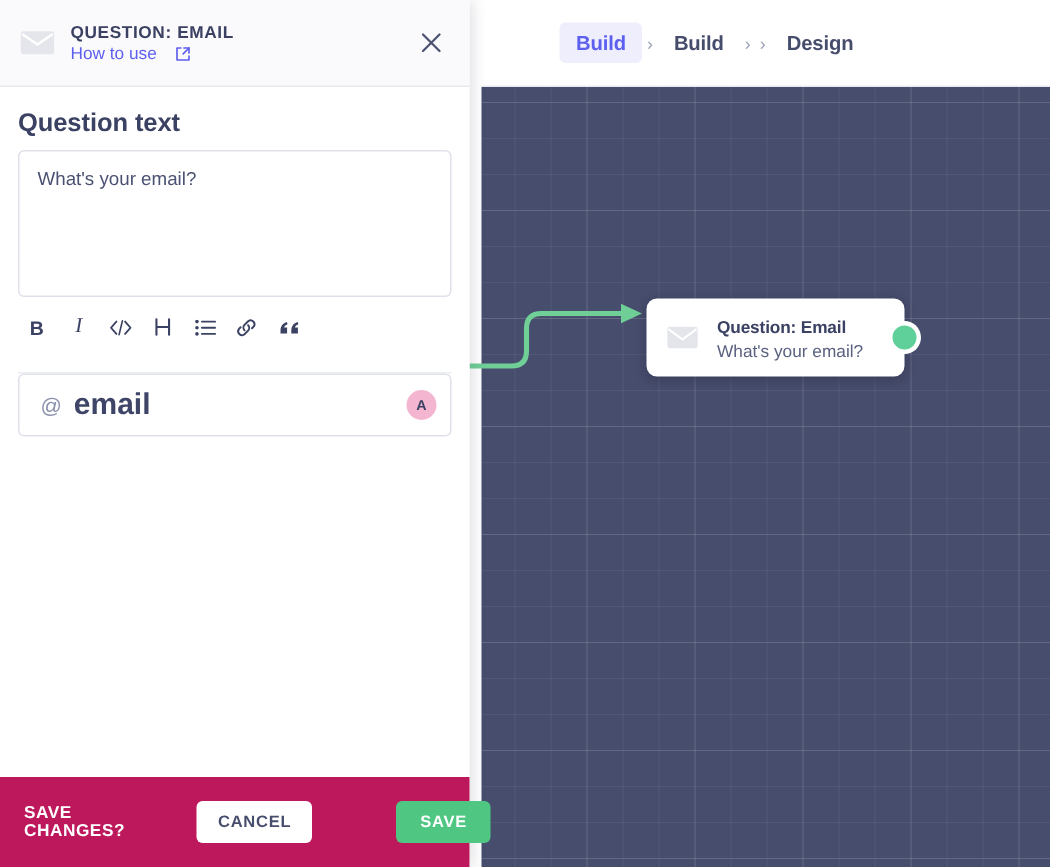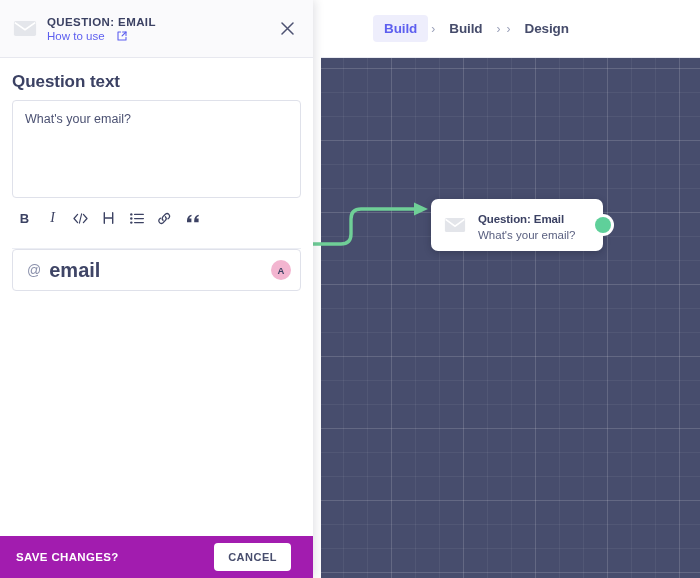--- a/index.html
+++ b/index.html
@@ -311,22 +311,22 @@
     font-size: 9.5px;
     font-weight: bold;
     display: flex;
     align-items: center;
     justify-content: center;
   }
 
   
   .save-bar {
     flex: 0 0 auto;
-    height: 42px;
-    background: #a21caf;
+    height: 60px;
+    background: #be185d;
     display: flex;
     align-items: center;
     padding: 0 14px 0 16px;
     box-sizing: border-box;
   }
   .save-bar-label {
     flex: 1 1 auto;
     font-size: 11.5px;
     font-weight: bold;
     letter-spacing: 0.35px;
@@ -481,16 +481,17 @@
         <span class="var-at">@</span>
         <span class="var-name">email</span>
         <span class="var-badge">A</span>
       </div>
 
     </div>
 
     <div class="save-bar">
       <span class="save-bar-label">SAVE CHANGES?</span>
       <button class="btn btn-cancel">CANCEL</button>
+      <button class="btn btn-save">SAVE</button>
     </div>
 
   </div>
 </div>
 
 </body></html>

